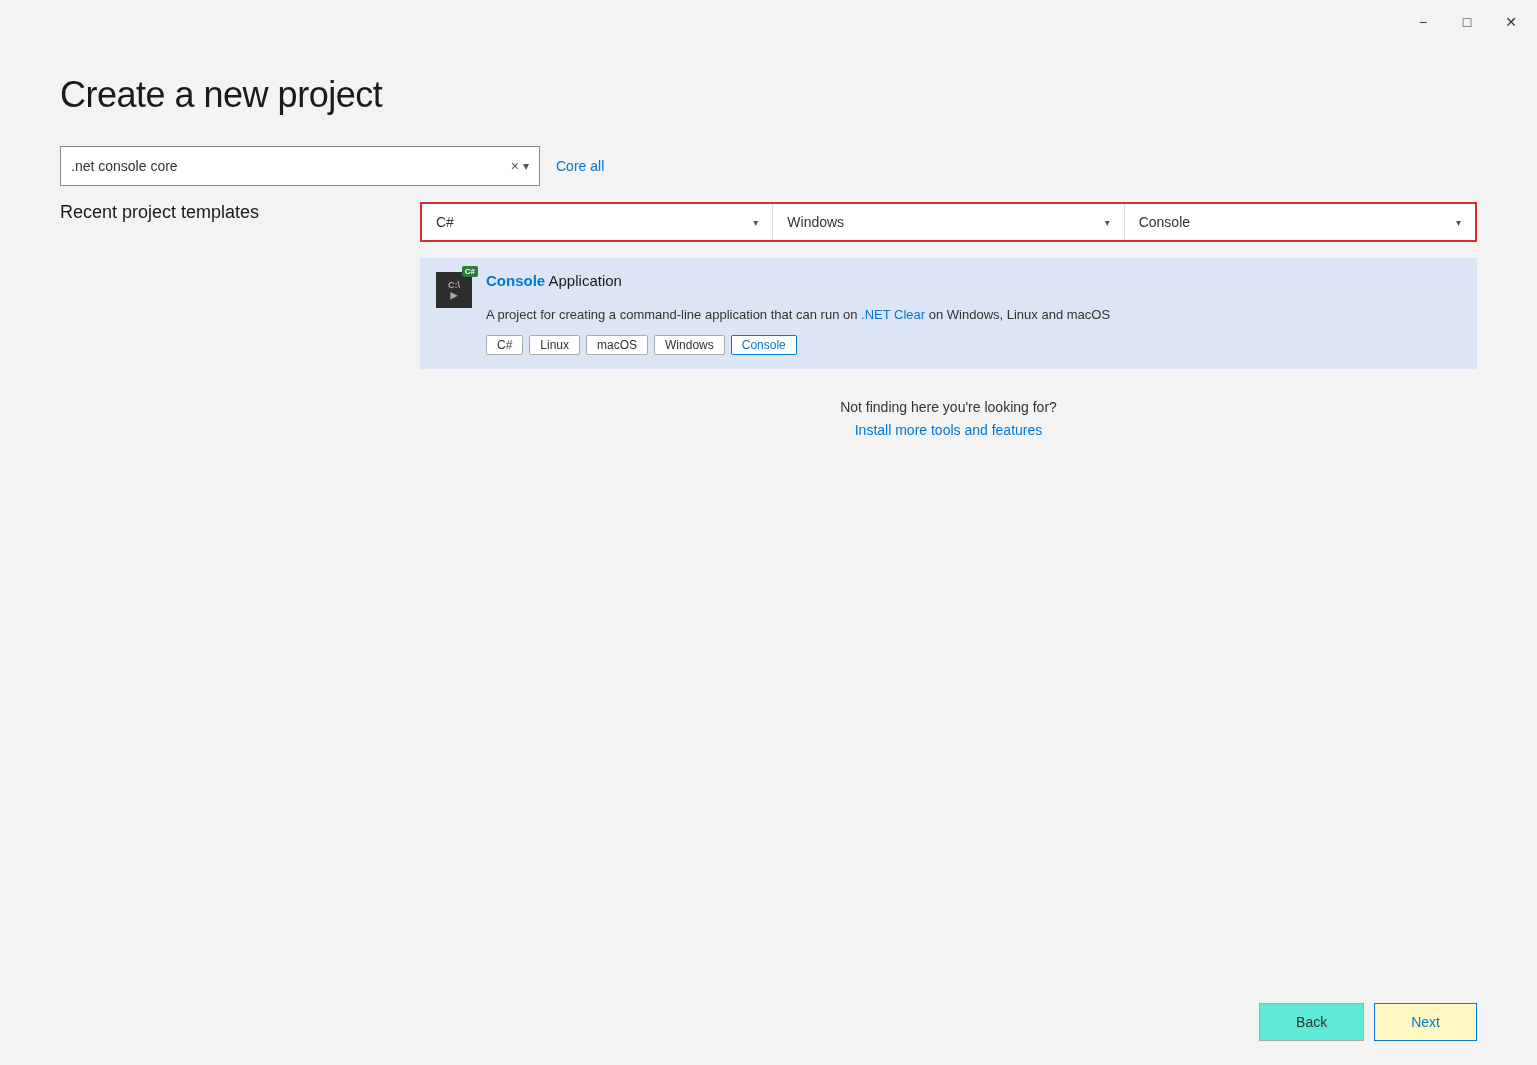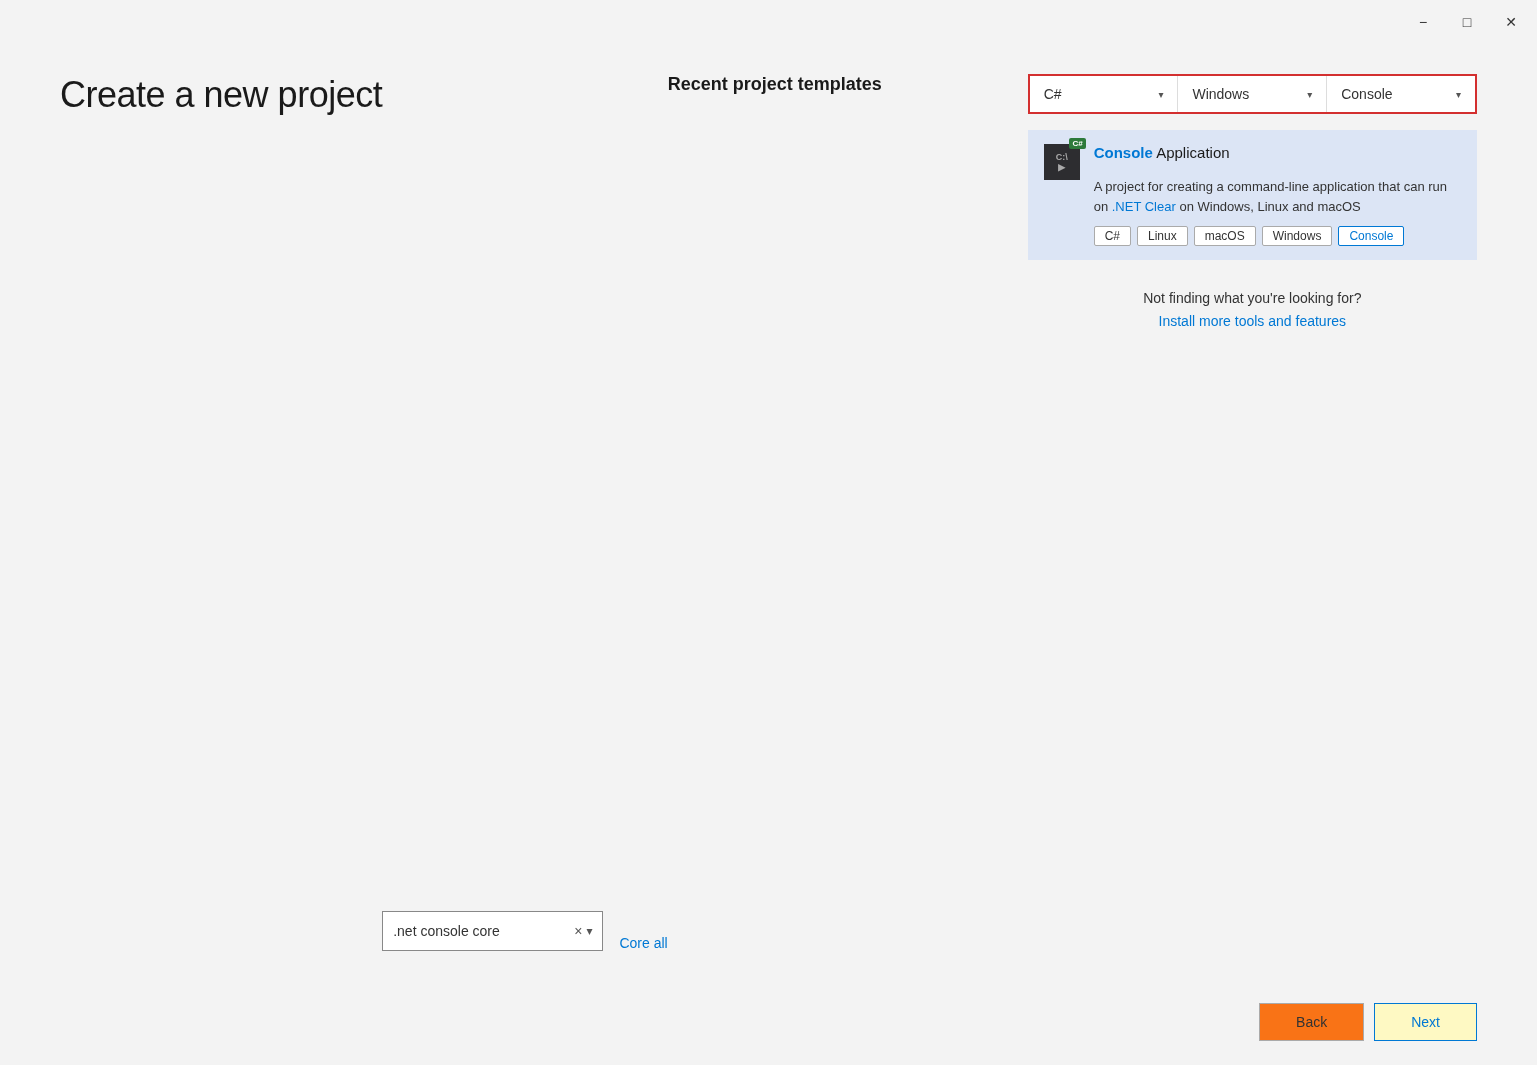--- a/index.html
+++ b/index.html
@@ -35,33 +35,33 @@
       color: #333;
       width: 28px;
       height: 28px;
       display: flex;
       align-items: center;
       justify-content: center;
     }
     .content-area {
       flex: 1;
       display: flex;
-      flex-direction: row;
+      flex-direction: column;
       padding: 30px 60px 20px 60px;
     }
     .page-title {
       font-size: 36px;
       font-weight: 300;
       color: #1a1a1a;
       margin-bottom: 30px;
       letter-spacing: -0.5px;
     }
     .top-row {
       display: flex;
-      align-items: flex-end;
+      align-items: center;
       gap: 16px;
       margin-bottom: 16px;
     }
     .search-box {
       display: flex;
       align-items: center;
       border: 1px solid #888;
       background: white;
       padding: 6px 10px;
       flex: 1;
@@ -104,21 +104,21 @@
       display: flex;
       gap: 40px;
       flex: 1;
     }
     .sidebar {
       width: 320px;
       flex-shrink: 0;
     }
     .sidebar-title {
       font-size: 18px;
-      font-weight: 700;
+      font-weight: 400;
       color: #1a1a1a;
       margin-bottom: 14px;
     }
     .sidebar-description {
       font-size: 13px;
       color: #444;
       line-height: 1.5;
     }
     .right-panel {
       flex: 1;
@@ -253,21 +253,21 @@
       align-items: center;
       padding: 16px 60px 24px 60px;
       gap: 10px;
       flex-shrink: 0;
     }
     .btn {
       padding: 10px 36px;
       font-size: 14px;
       cursor: pointer;
       border: 1px solid #aaa;
-      background: #f97316;
+      background: #5eead4;
       color: #333;
     }
     .btn-primary {
       background: #fef9c3;
       border: 1px solid #0078d4;
       color: #0078d4;
     }
   </style>
 </head>
 <body>
@@ -339,21 +339,21 @@
                 <span class="tag">Linux</span>
                 <span class="tag">macOS</span>
                 <span class="tag">Windows</span>
                 <span class="tag active">Console</span>
               </div>
             </div>
           </div>
         </div>
 
         <div class="not-finding">
-          <div class="not-finding-text">Not finding what you're looking for?</div>
+          <div class="not-finding-text">Not finding here you're looking for?</div>
           <a class="install-link">Install more tools and features</a>
         </div>
       </div>
     </div>
   </div>
 
   <div class="bottom-bar">
     <button class="btn">Back</button>
     <button class="btn btn-primary">Next</button>
   </div>

